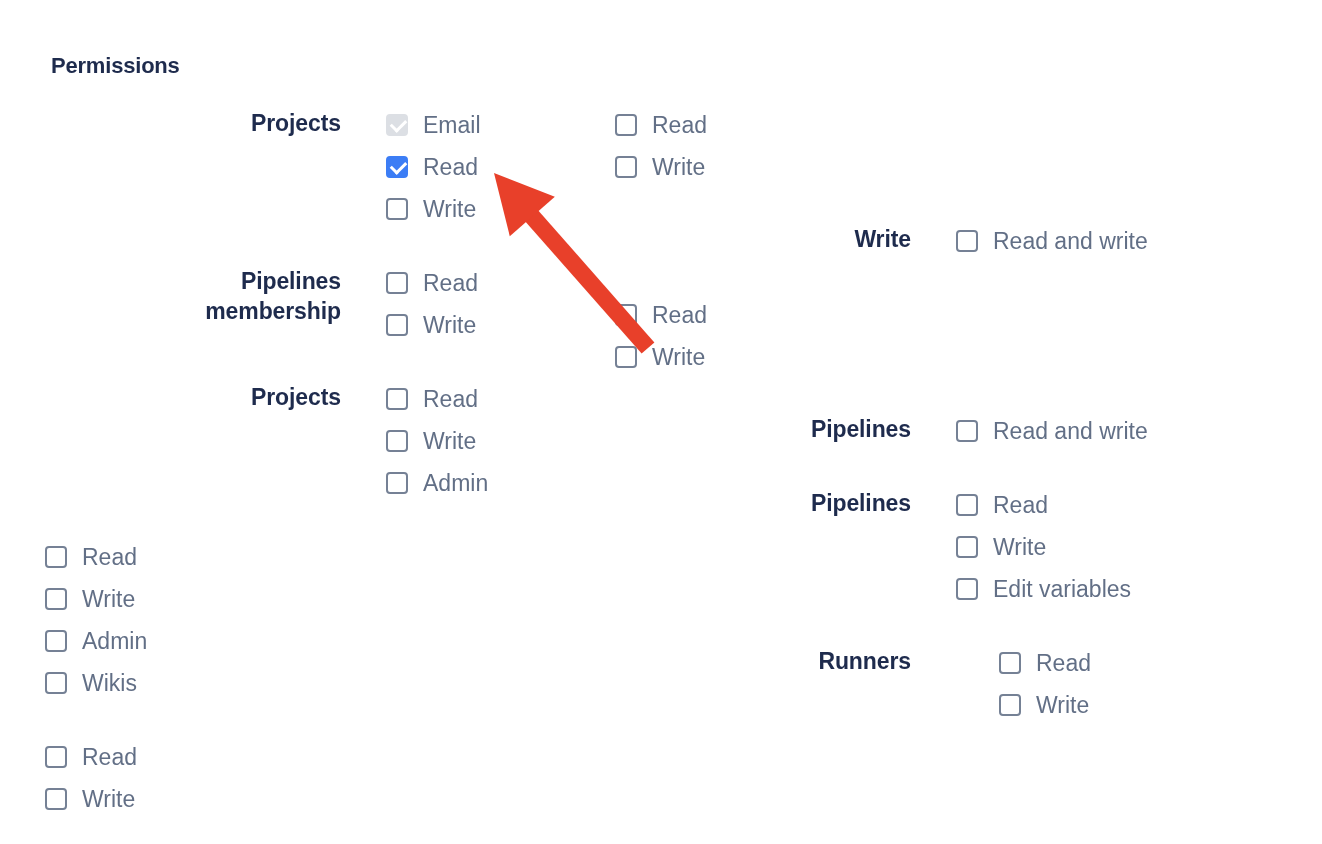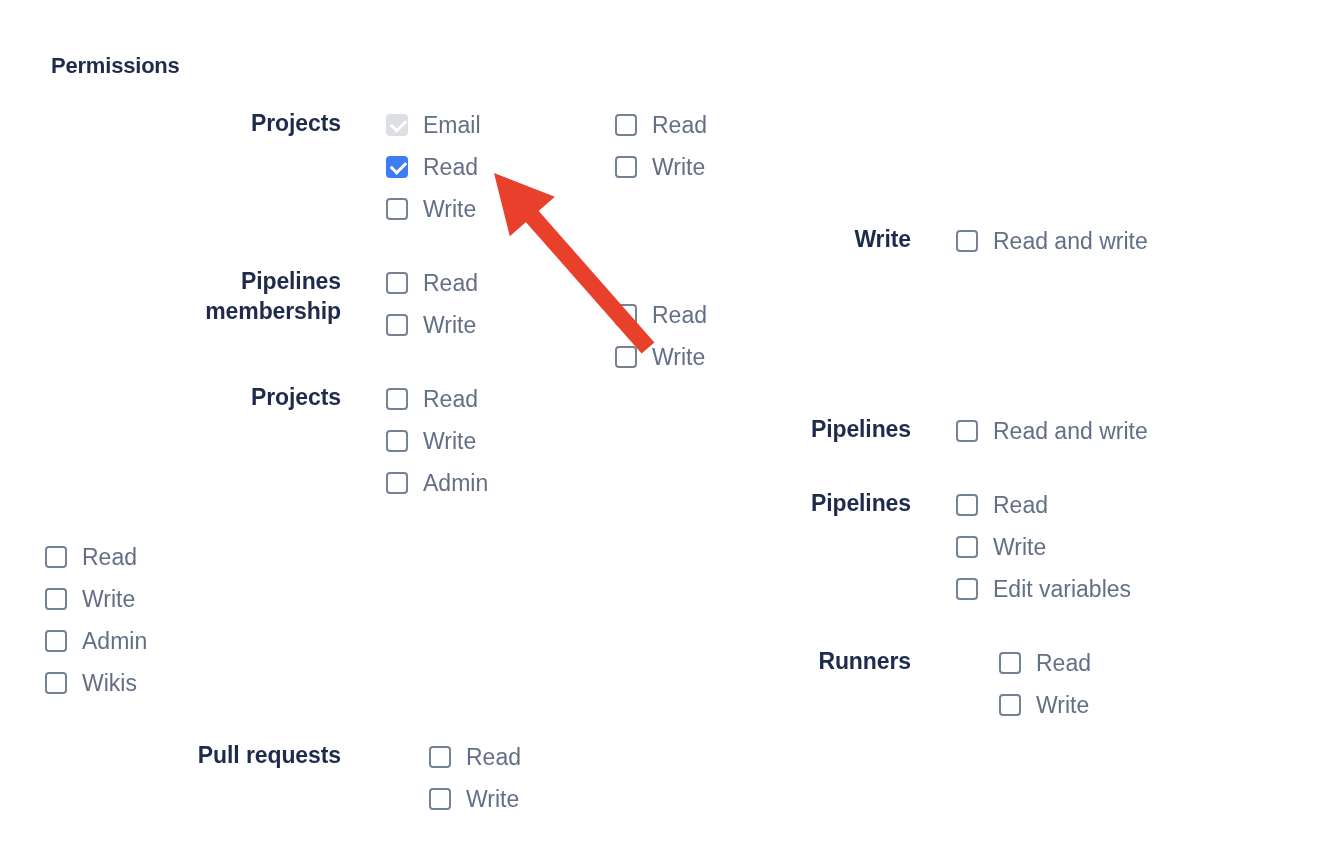--- a/index.html
+++ b/index.html
@@ -196,23 +196,20 @@
           <div class="checkbox" role="checkbox" aria-checked="false"></div>
           <span class="option-label">Admin</span>
         </div>
         <div class="option-row">
           <div class="checkbox" role="checkbox" aria-checked="false"></div>
           <span class="option-label">Wikis</span>
         </div>
       </div>
     </div>
     <div class="perm-group">
-      <div class="group-label">
-        <span class="line">Pull requests</span>
-      </div>
       <div class="options">
         <div class="option-row">
           <div class="checkbox" role="checkbox" aria-checked="false"></div>
           <span class="option-label">Read</span>
         </div>
         <div class="option-row">
           <div class="checkbox" role="checkbox" aria-checked="false"></div>
           <span class="option-label">Write</span>
         </div>
       </div>

